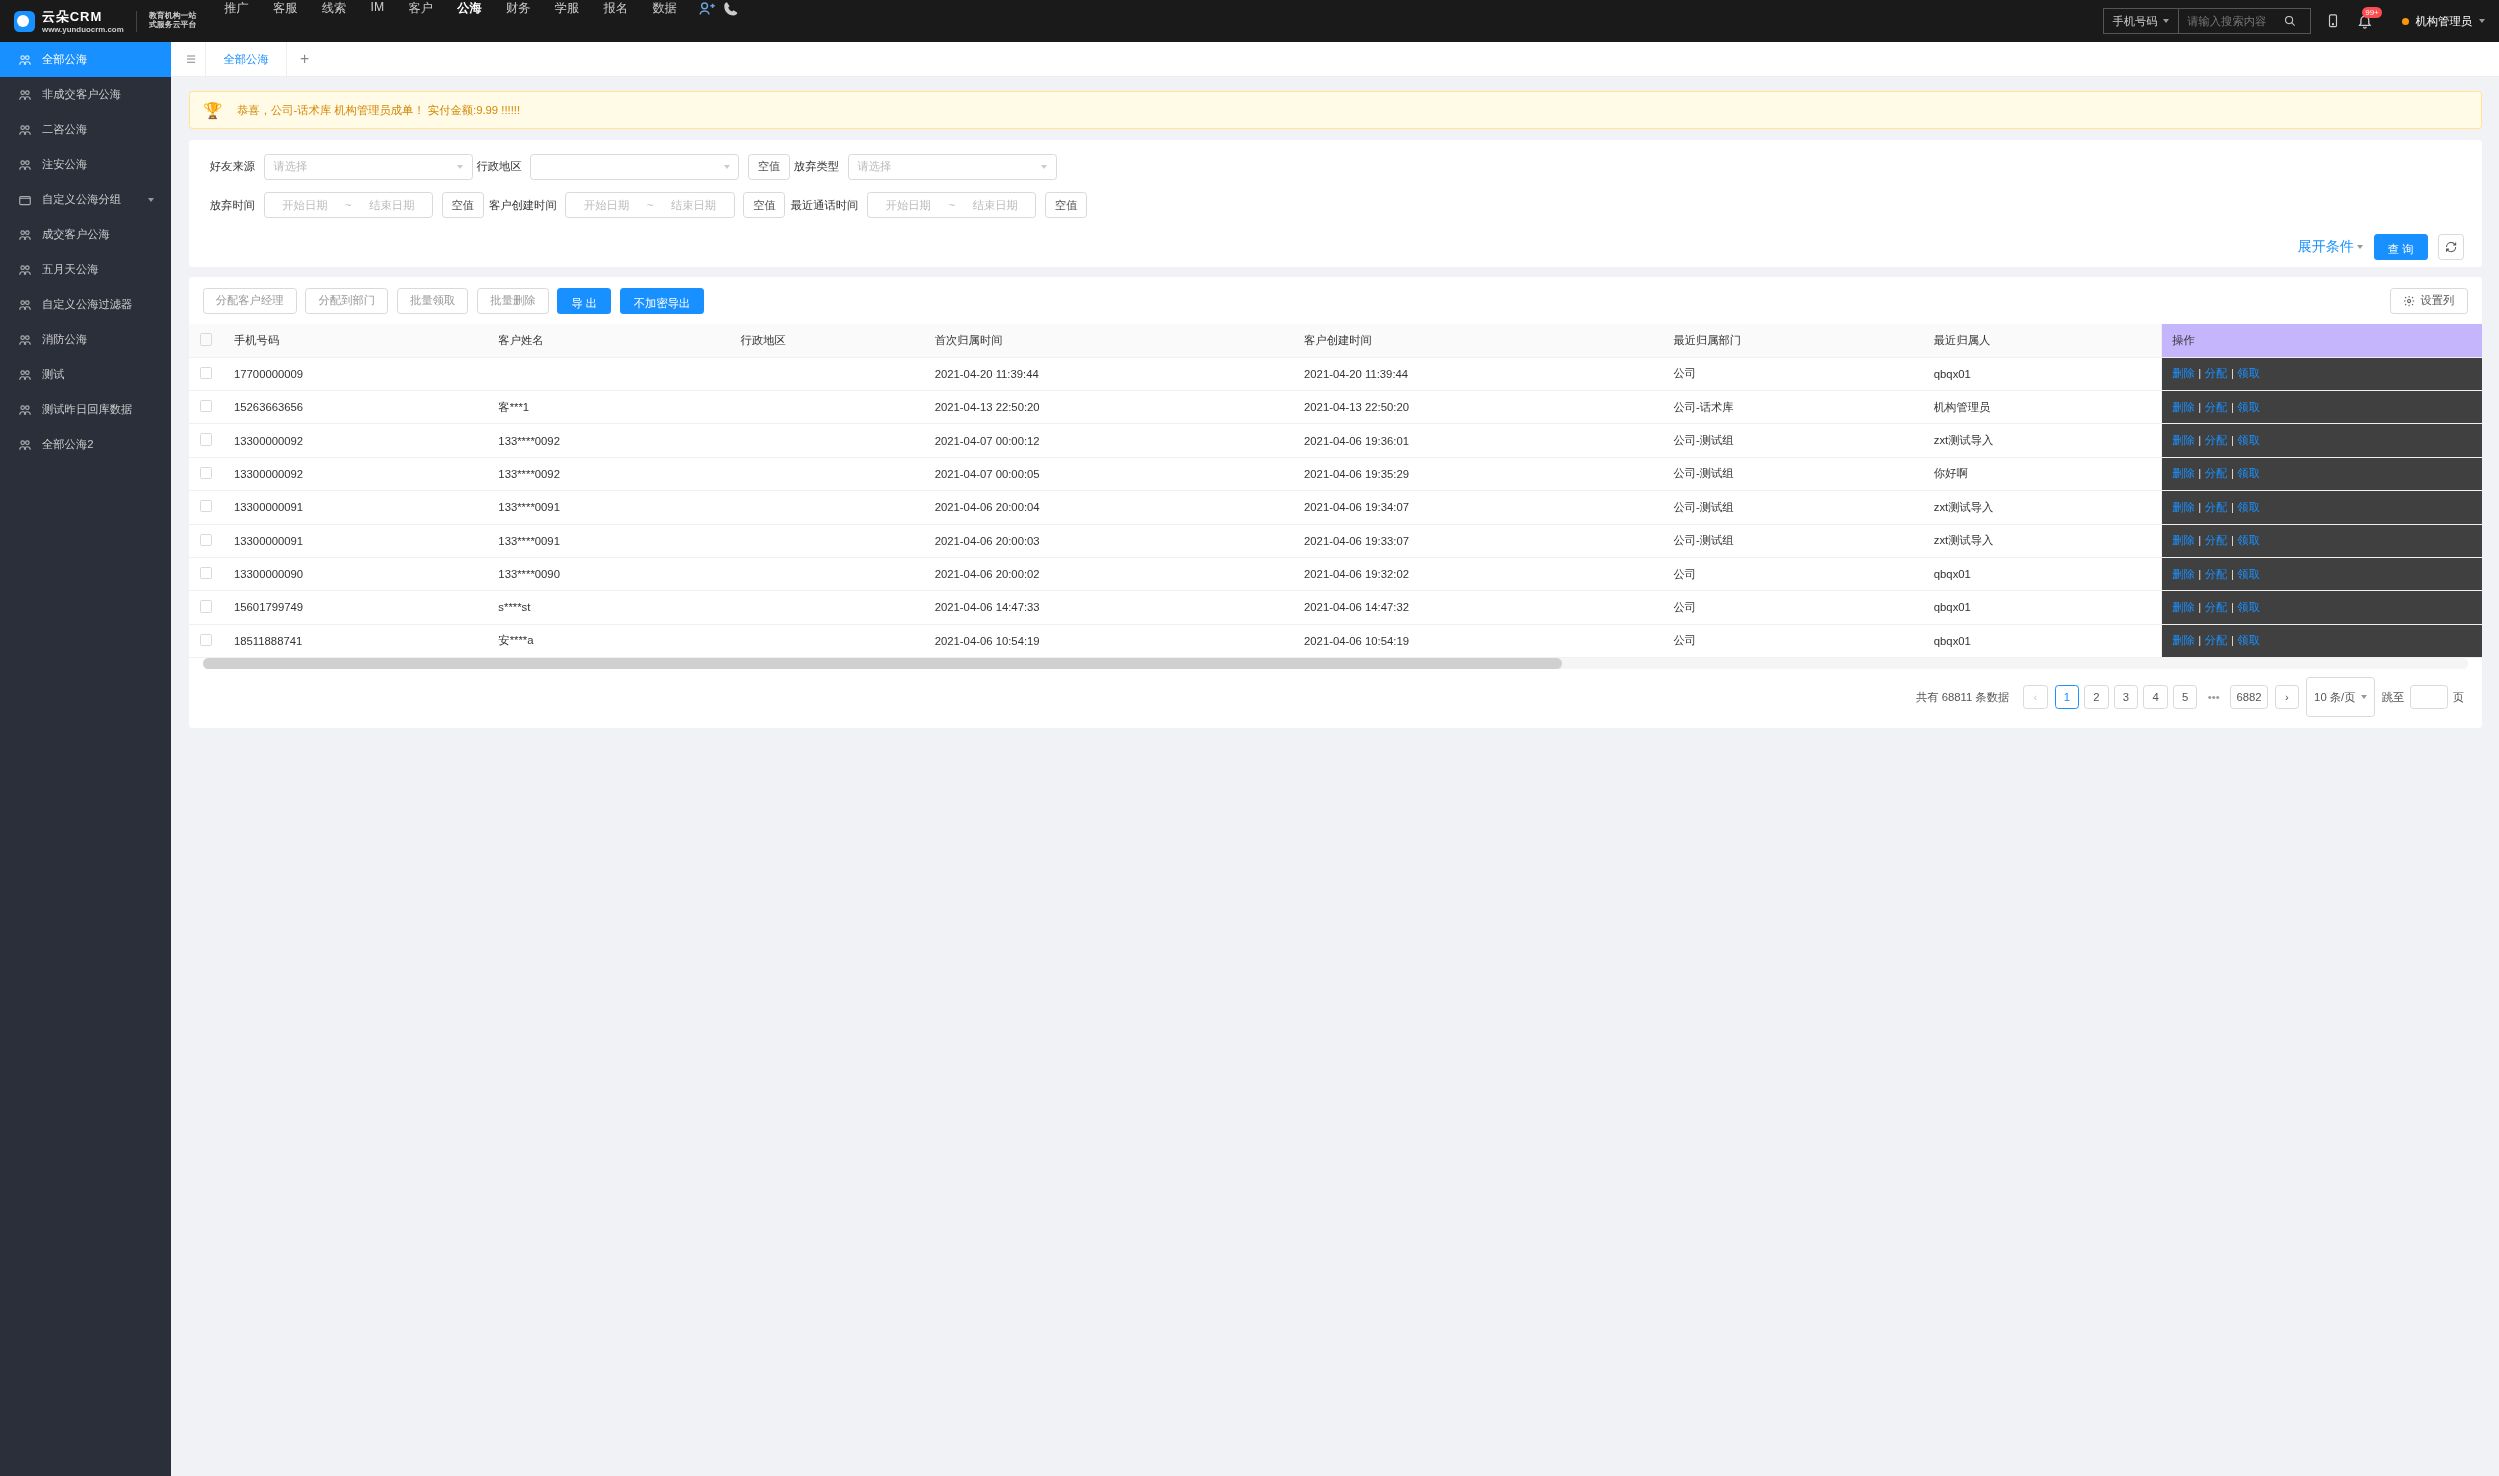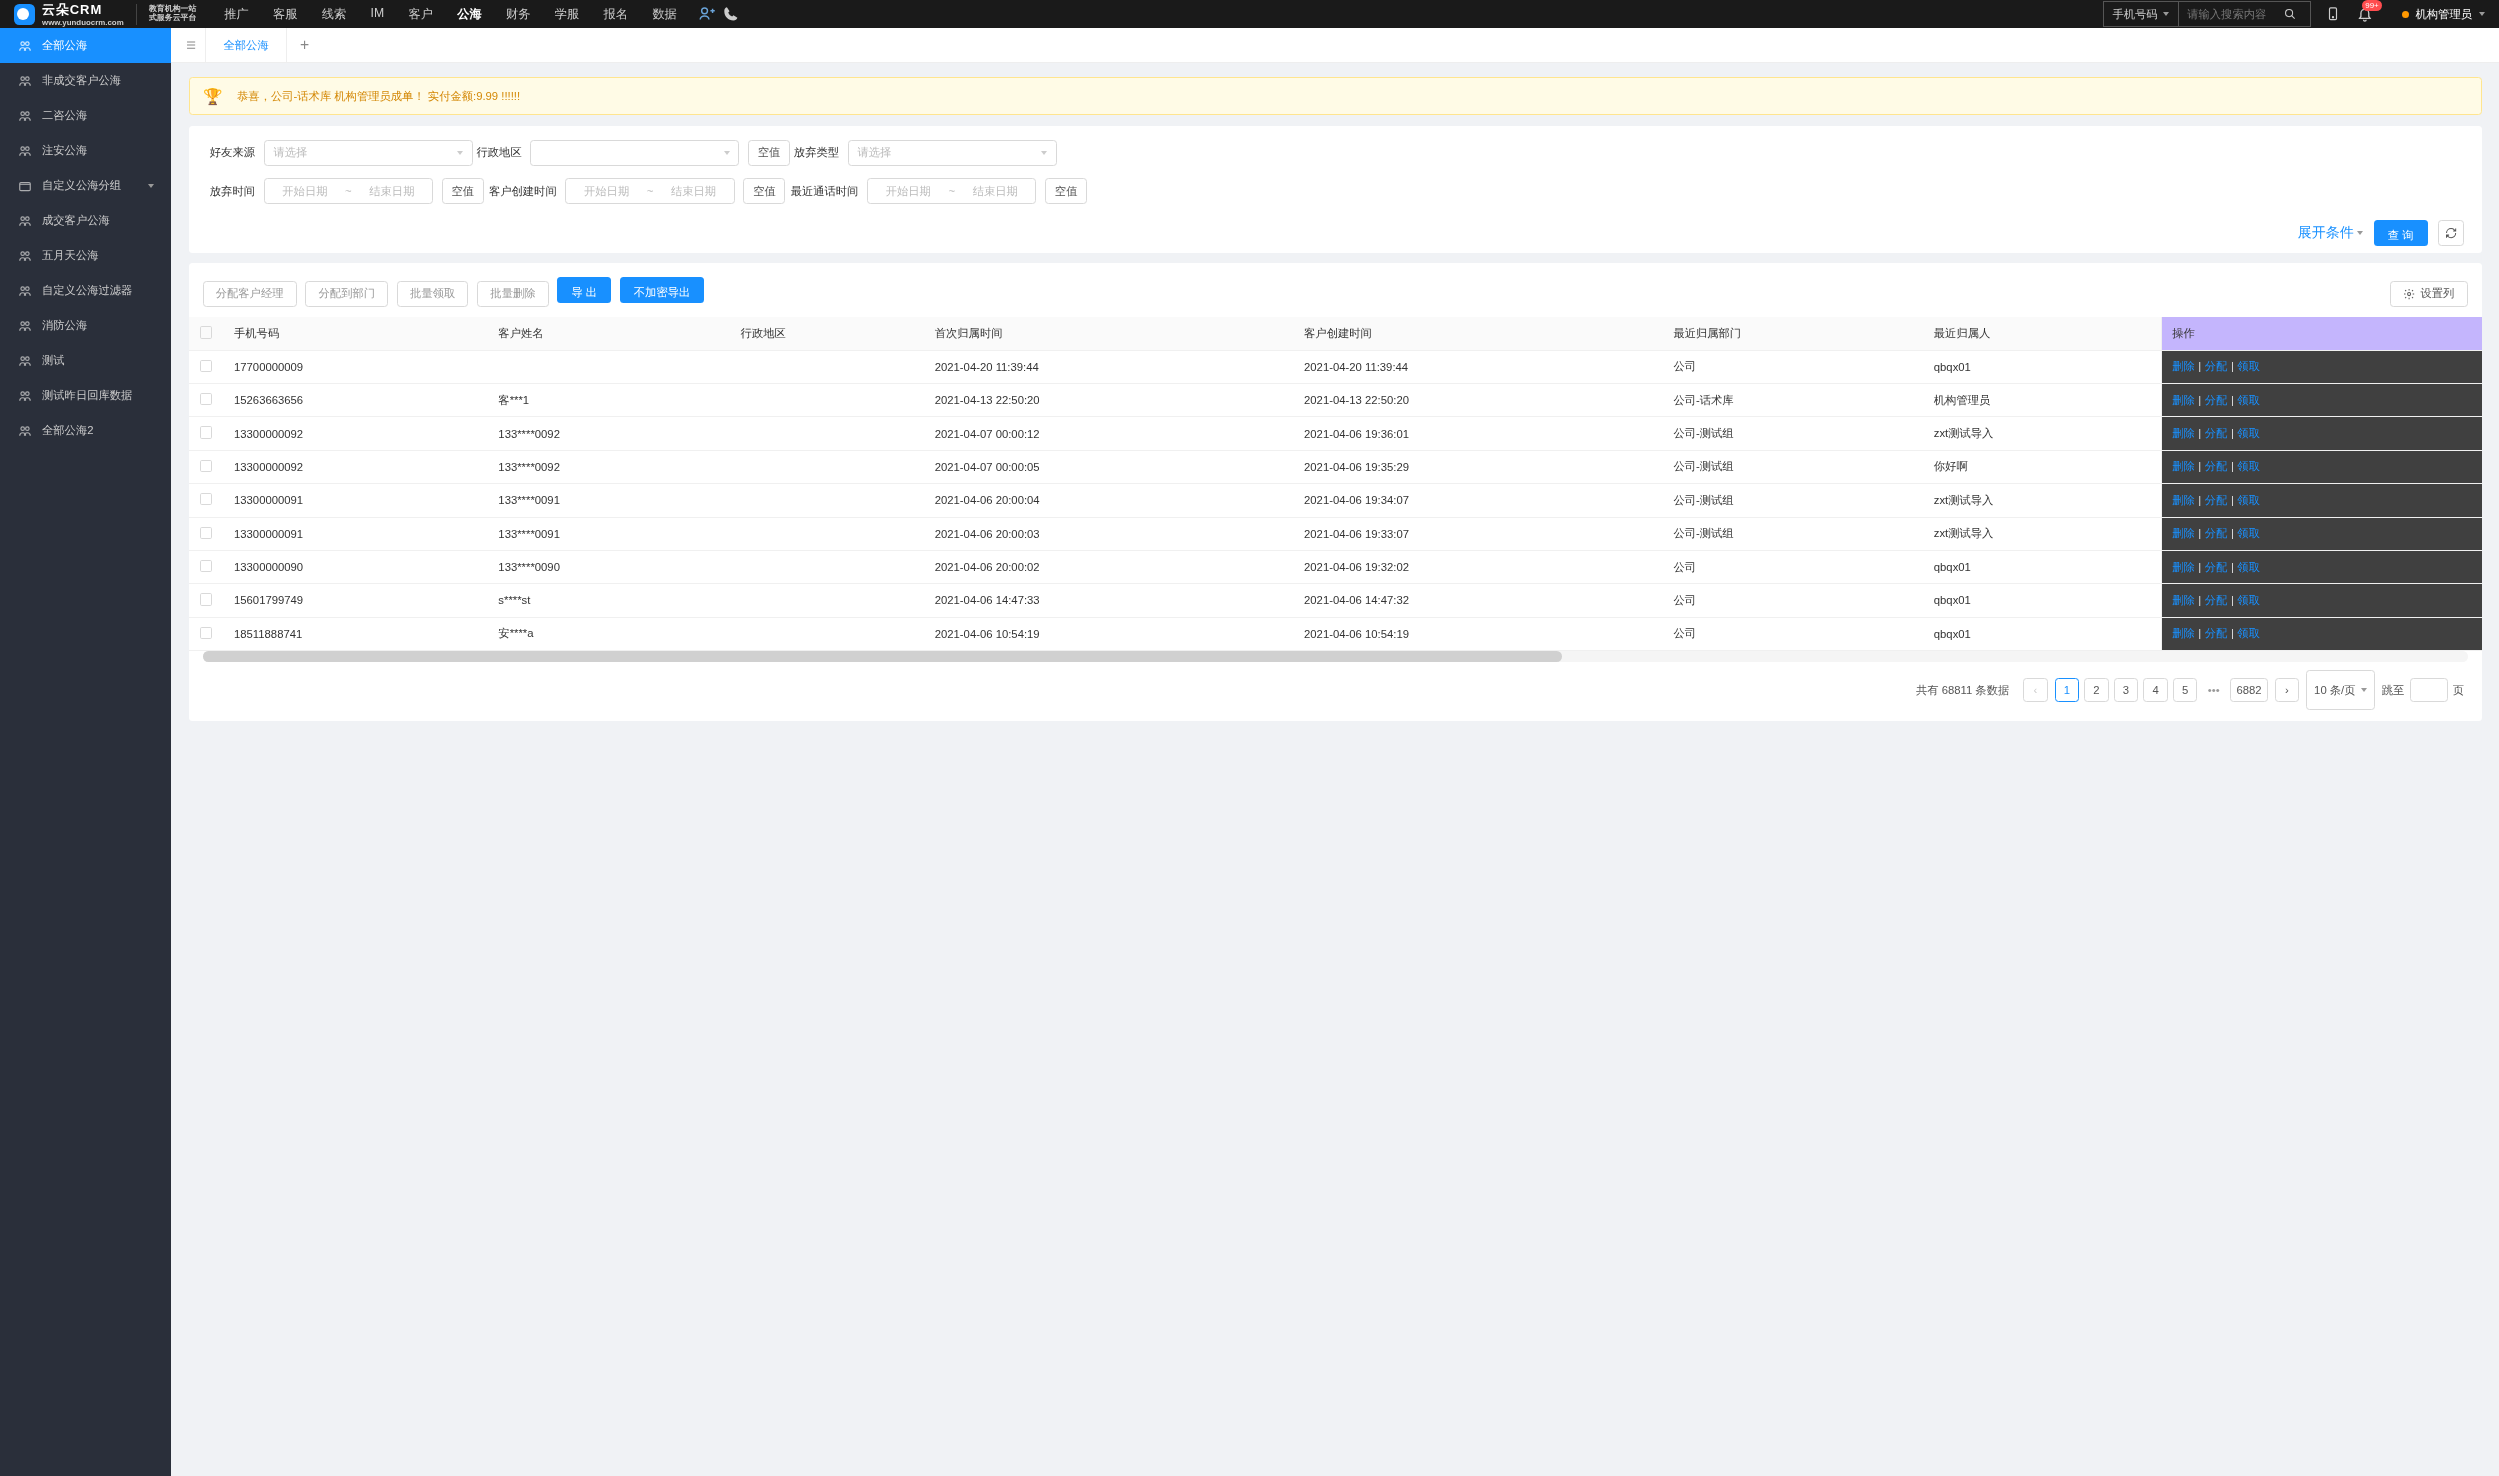--- a/index.html
+++ b/index.html
@@ -1,20 +1,20 @@
 <!DOCTYPE html>
 <html style="font-size:14px"><head>
 <meta charset="utf-8">
 <style>
 * { margin: 0; padding: 0; box-sizing: border-box; font-family: -apple-system, BlinkMacSystemFont, "Segoe UI", "PingFang SC", "Microsoft YaHei", sans-serif; }
 body { background: #f5f5f5; color: #333; font-size: 11.3px; }
 .app { display: flex; flex-direction: column; height: 100vh; width: 100vw; overflow: hidden; }
 
 
-.header { background: #1a1a1a; height: 28px; display: flex; align-items: center; color: #fff; padding: 0 14px; gap: 7px; }
+.header { background: #1a1a1a; height: 42px; display: flex; color: #fff; padding: 0 14px; gap: 7px; }
 .logo { display: flex; align-items: center; gap: 7px; margin-right: 21px; font-weight: bold; }
 .logo-cloud { width: 21px; height: 21px; background: #1890ff; border-radius: 5.2px; position: relative; }
 .logo-cloud::before { content:""; position:absolute; width:12.2px; height:12.2px; background:#fff; border-radius:50%; left:2.6px; top:4.4px; }
 .logo-text { font-size: 13px; letter-spacing: 0.9px; }
 .logo-sub { font-size: 7.9px; color: #ccc; line-height: 1.1; }
 .logo-col { display: flex; flex-direction: column; }
 .logo-divider { width:0.9px; height:21px; background:#444; margin:0 5.2px; }
 .nav { display: flex; gap: 24.4px; }
 .nav-item { color: #ccc; cursor: pointer; font-size: 12.2px; }
 .nav-item.active { color: #fff; font-weight: 600; }
@@ -61,21 +61,21 @@
 .date-in { border: none; width: 63px; text-align: center; outline: none; color: #333; font-size: 11.3px; }
 .date-in::placeholder { color: #bbb; }
 .btn-null { border: 0.9px solid #d9d9d9; height: 26px; padding: 0 8.7px; border-radius: 3.5px; background: #fff; cursor: pointer; color: #555; font-size: 11.3px; }
 .filter-actions { display: flex; justify-content: flex-end; align-items: center; gap: 10.5px; padding-top: 3.5px; }
 .link-expand { color: #1890ff; cursor: pointer; display: flex; align-items: center; gap: 3.5px; font-size: 14px; }
 .btn-primary { background: #1890ff; color: #fff; border: none; height: 26px; padding: 8px 14px; border-radius: 3.5px; cursor: pointer; font-size: 11.3px; }
 .btn-refresh { border: 0.9px solid #d9d9d9; background: #fff; width: 26px; height: 26px; border-radius: 3.5px; cursor: pointer; color: #555; display:flex; align-items:center; justify-content:center; }
 
 .table-card { background: #fff; border-radius: 3.5px; padding: 10.5px 0 7px; display: flex; flex-direction: column; }
 .table-toolbar { display: flex; align-items: center; gap: 8.7px; padding: 0 14px 10.5px; }
-.btn-outline { border: 0.9px solid #d9d9d9; background: #fff; height: 26px; padding: 0 12.2px; border-radius: 3.5px; cursor: pointer; color: #999; font-size: 11.3px; margin-top: 7px; }
+.btn-outline { border: 0.9px solid #d9d9d9; background: #fff; height: 26px; padding: 0 12.2px; border-radius: 3.5px; cursor: pointer; color: #999; font-size: 11.3px; }
 .btn-outline:not(.disabled) { color: #555; }
 .toolbar-spacer { flex: 1; }
 .btn-settings { display: flex; align-items: center; gap: 5.2px; }
 .gear-icon { width: 12.2px; height: 12.2px; }
 
 .table-wrap { overflow-x: auto; }
 table { width: 100%; border-collapse: collapse; font-size: 11.3px; }
 th, td { padding: 8.7px 10.5px; text-align: left; white-space: nowrap; border-bottom: 0.9px solid #f0f0f0; }
 th { background: #fafafa; color: #333; font-weight: 500; }
 td { color: #333; }

